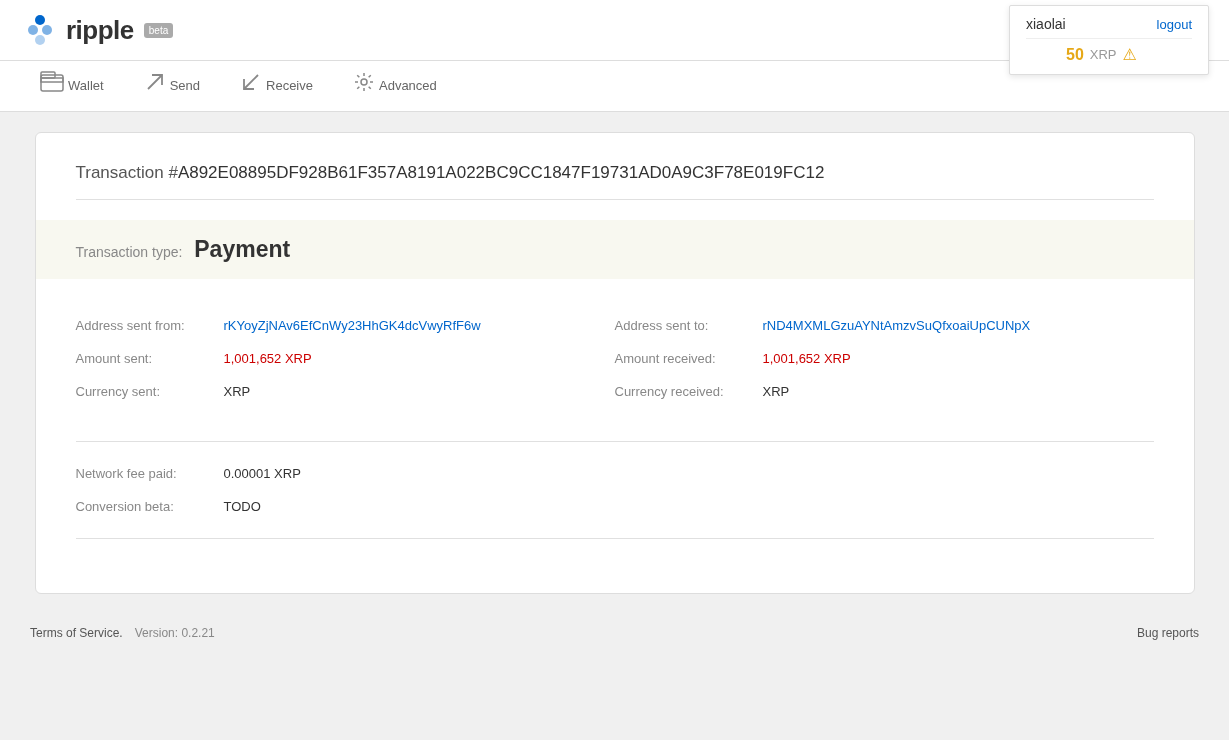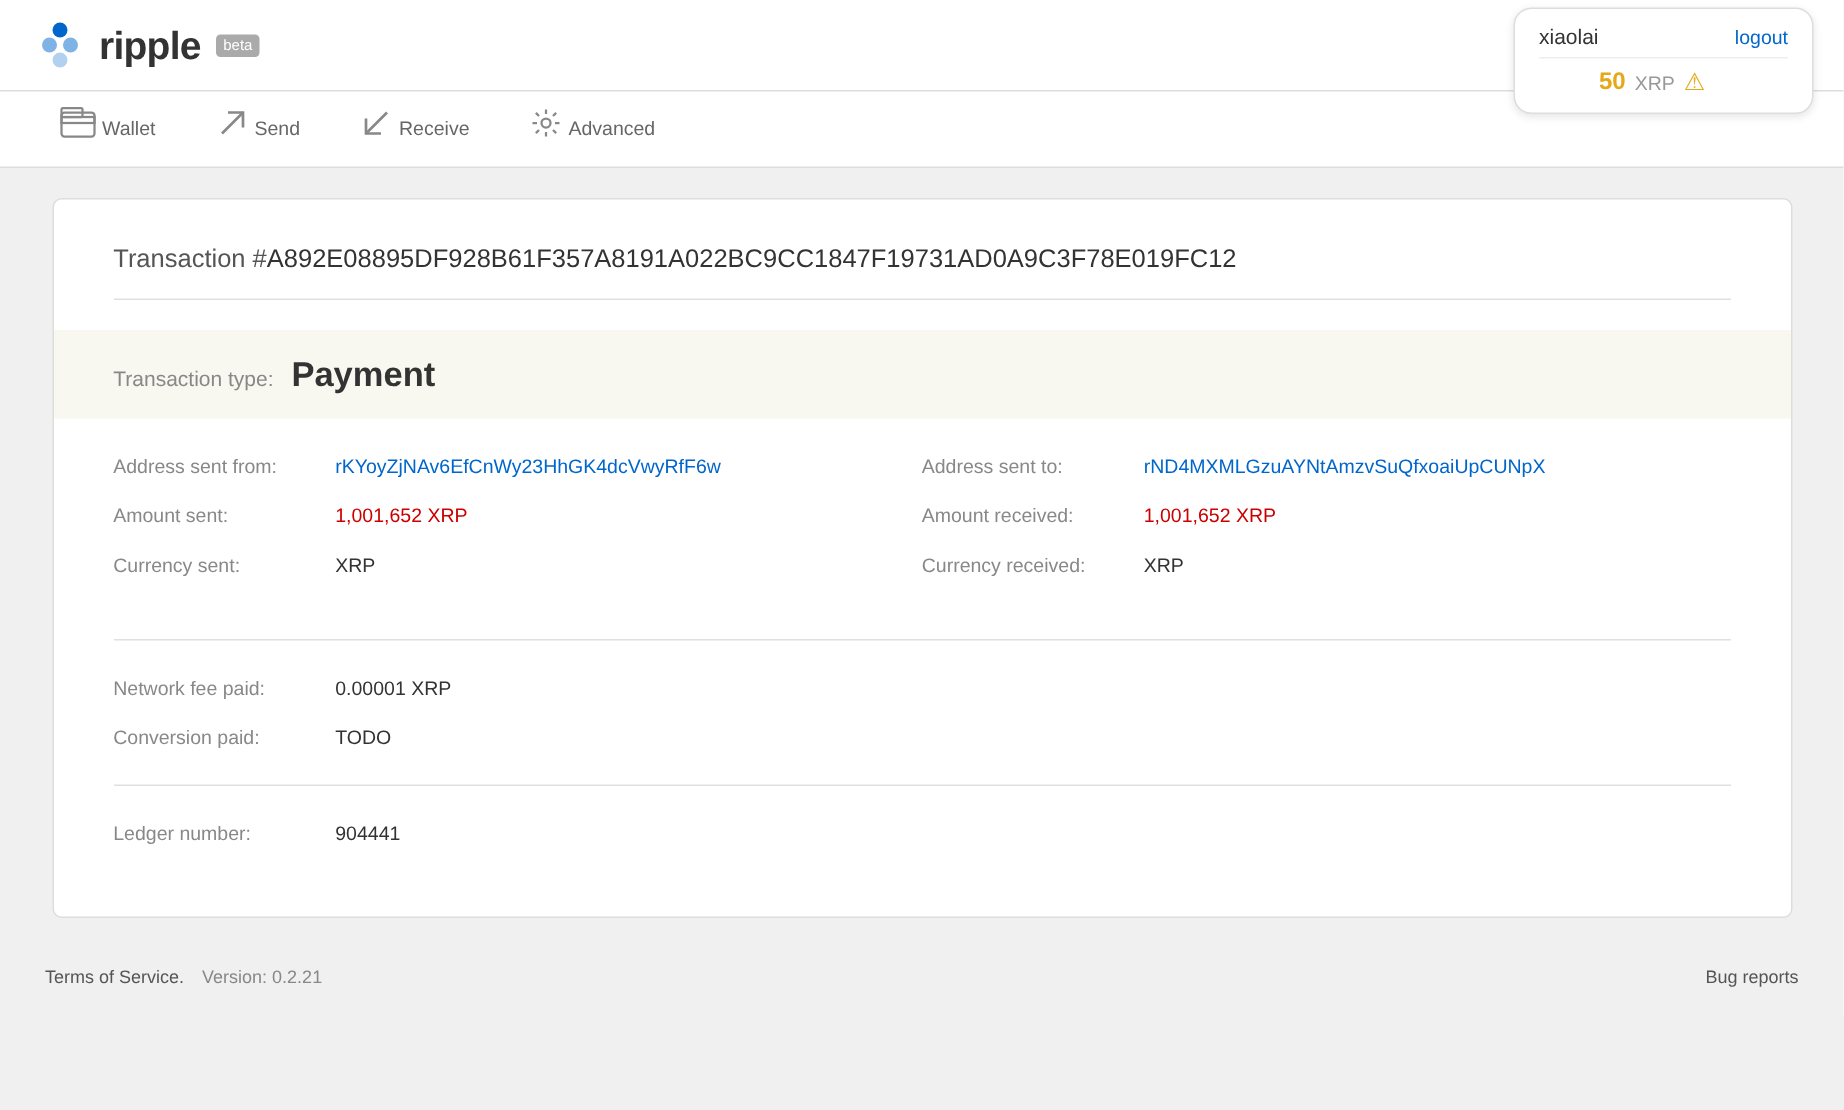--- a/index.html
+++ b/index.html
@@ -46,21 +46,21 @@
       vertical-align: middle;
     }
 
     
     .user-panel {
       position: absolute;
       top: 5px;
       right: 20px;
       background: #fff;
       border: 1px solid #ddd;
-      border-radius: 12px;
+      border-radius: 2px;
       padding: 10px 16px;
       min-width: 200px;
       box-shadow: 0 2px 6px rgba(0,0,0,0.1);
       text-align: right;
     }
     .user-panel-top {
       display: flex;
       justify-content: space-between;
       align-items: center;
       margin-bottom: 6px;
@@ -168,20 +168,21 @@
       display: grid;
       grid-template-columns: 1fr 1fr;
       gap: 0;
       margin-bottom: 24px;
     }
     .detail-row {
       display: flex;
       align-items: baseline;
       margin-bottom: 18px;
       gap: 8px;
+      margin-top: 15px;
     }
     .detail-label {
       color: #888;
       font-size: 13px;
       min-width: 140px;
       flex-shrink: 0;
     }
     .detail-value {
       color: #333;
       font-size: 13px;
@@ -341,33 +342,27 @@
     </div>
 
     <hr class="divider">
 
     <div class="fee-section">
       <div class="detail-row">
         <span class="detail-label">Network fee paid:</span>
         <span class="detail-value">0.00001 XRP</span>
       </div>
       <div class="detail-row">
-        <span class="detail-label">Conversion paid:</span>
+        <span class="detail-label">Conversion beta:</span>
         <span class="detail-value">TODO</span>
       </div>
     </div>
 
     <hr class="divider">
 
-    <div class="ledger-section">
-      <div class="detail-row">
-        <span class="detail-label">Ledger number:</span>
-        <span class="detail-value">904441</span>
-      </div>
-    </div>
 
   </div>
 </div>
 
 <div class="footer">
   <div class="footer-left">
     <a class="footer-link">Terms of Service.</a>
     <span>Version: 0.2.21</span>
   </div>
   <a class="footer-link">Bug reports</a>

